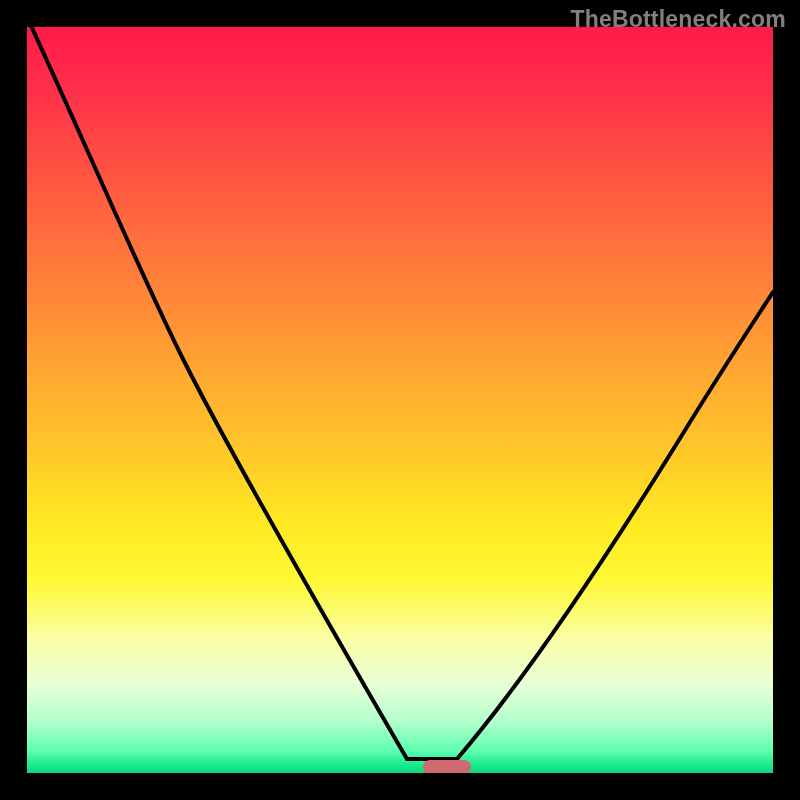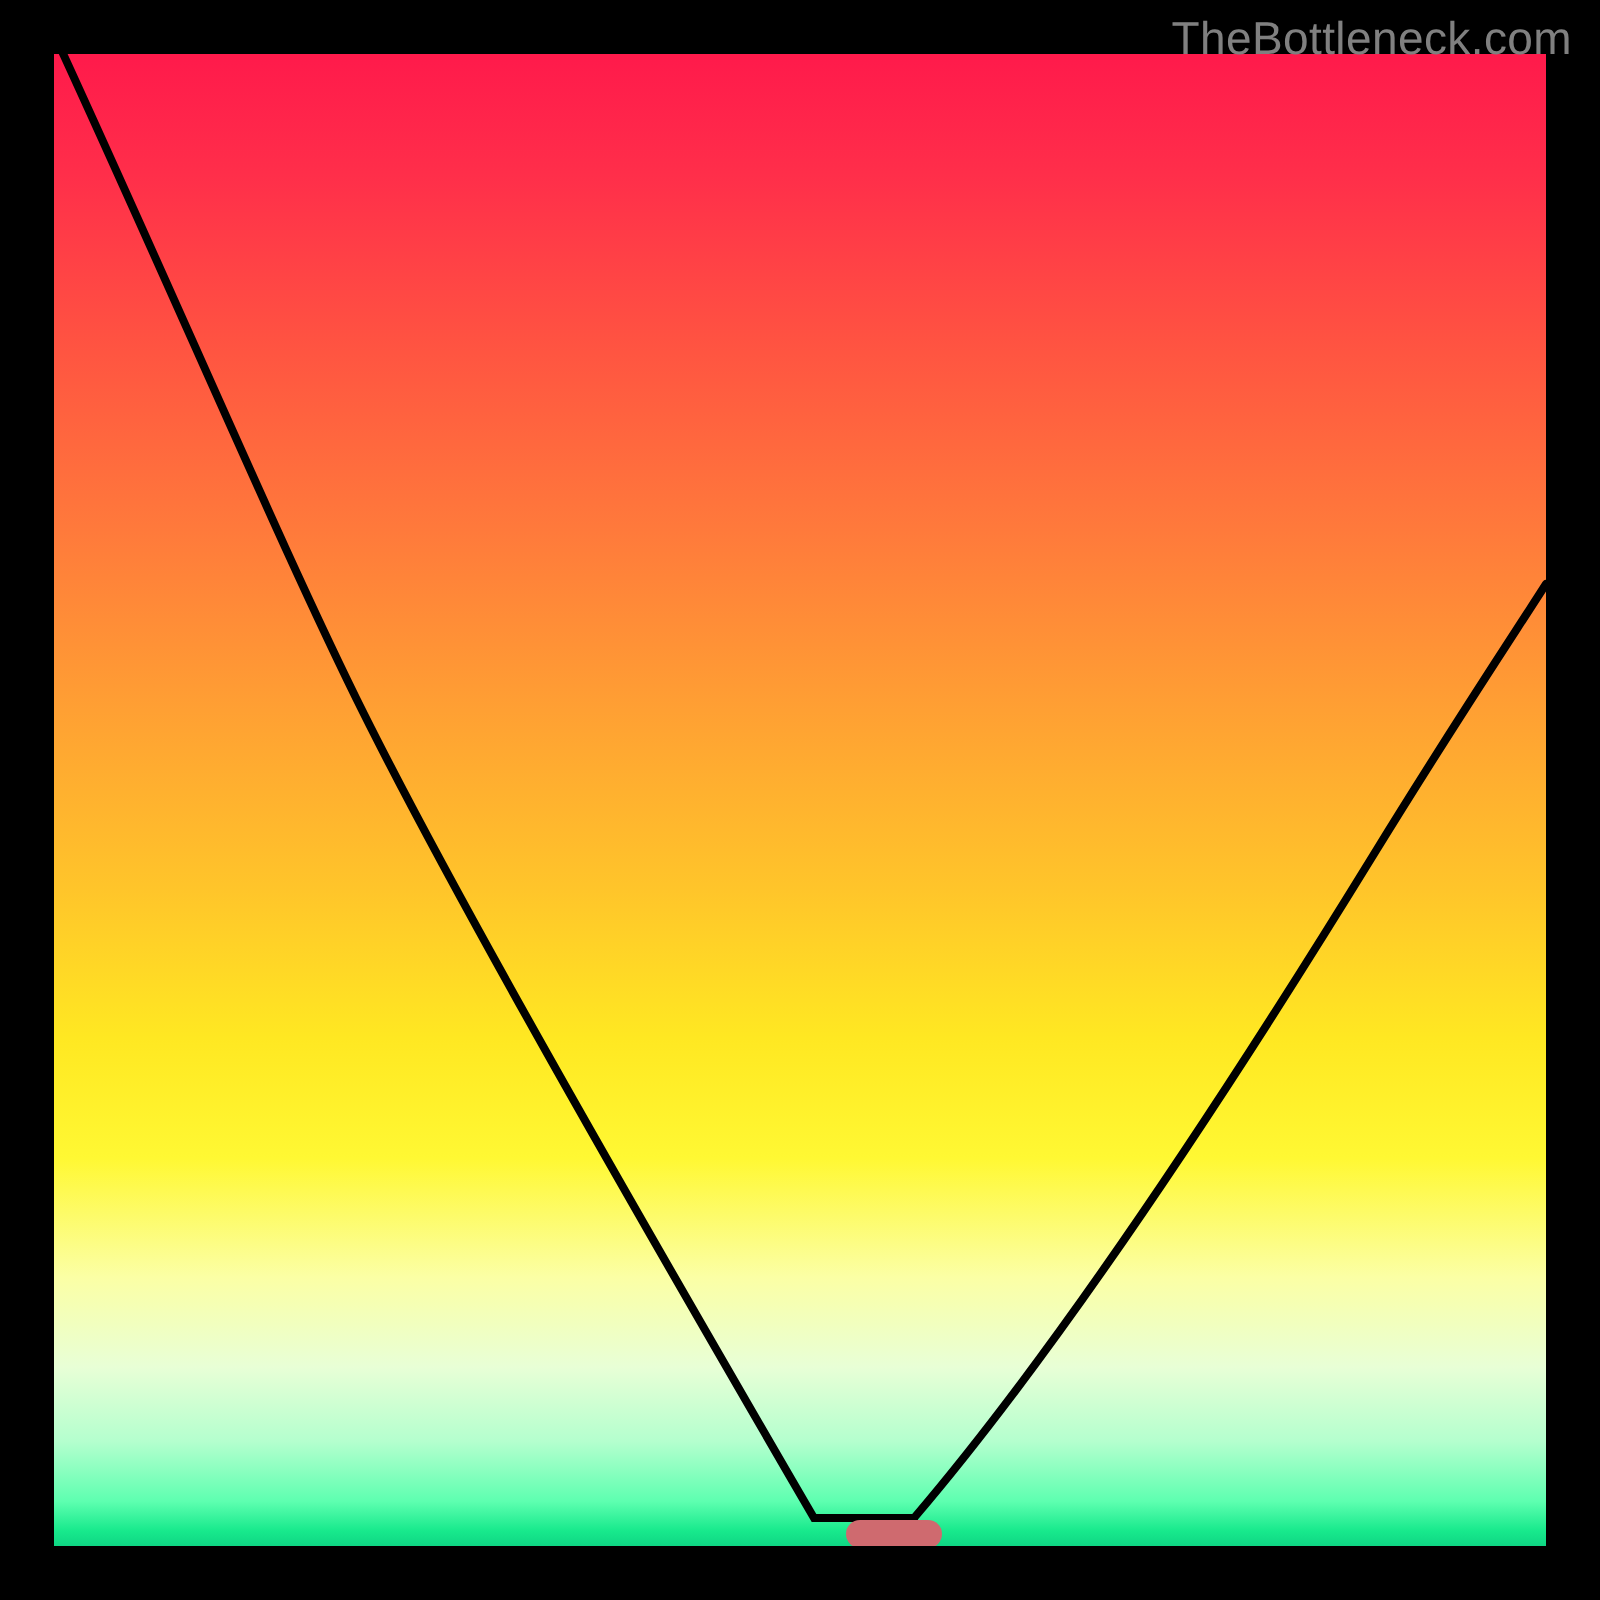--- a/index.html
+++ b/index.html
@@ -17,21 +17,21 @@
     height: 800px;
     background: #000;
   }
   .watermark {
     position: absolute;
     top: 6px;
     right: 14px;
     color: #808080;
     font-size: 23px;
     letter-spacing: 0.2px;
-    font-weight: 400;
+    font-weight: 700;
     z-index: 5;
   }
   .plot {
     position: absolute;
     left: 27px;
     top: 27px;
     width: 746px;
     height: 746px;
     overflow: hidden;
   }

